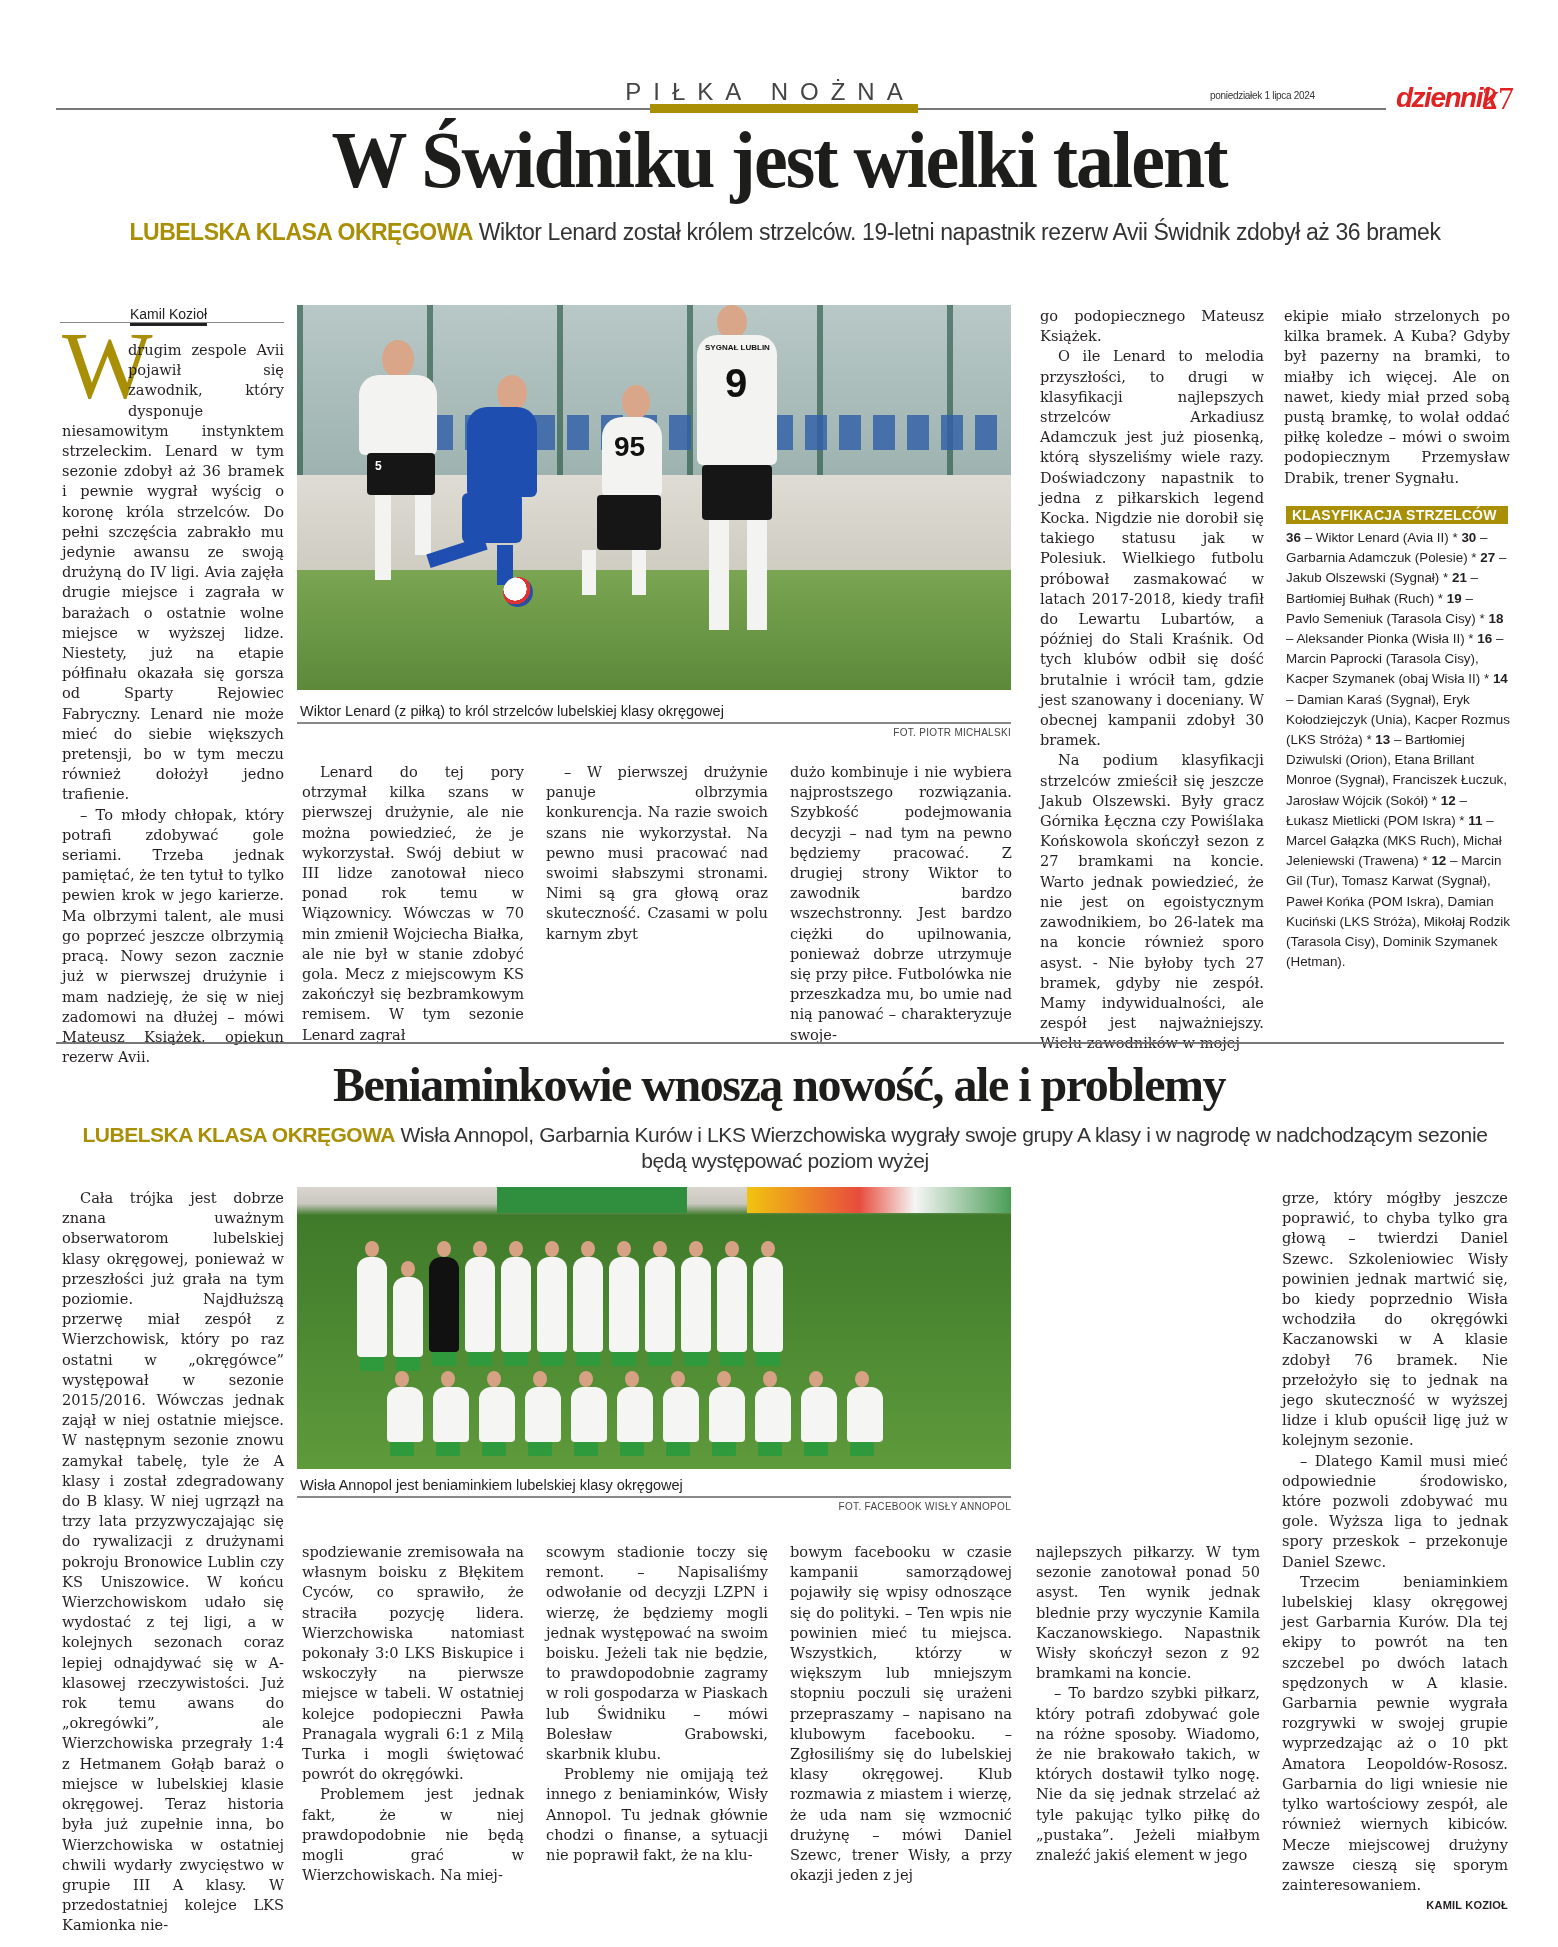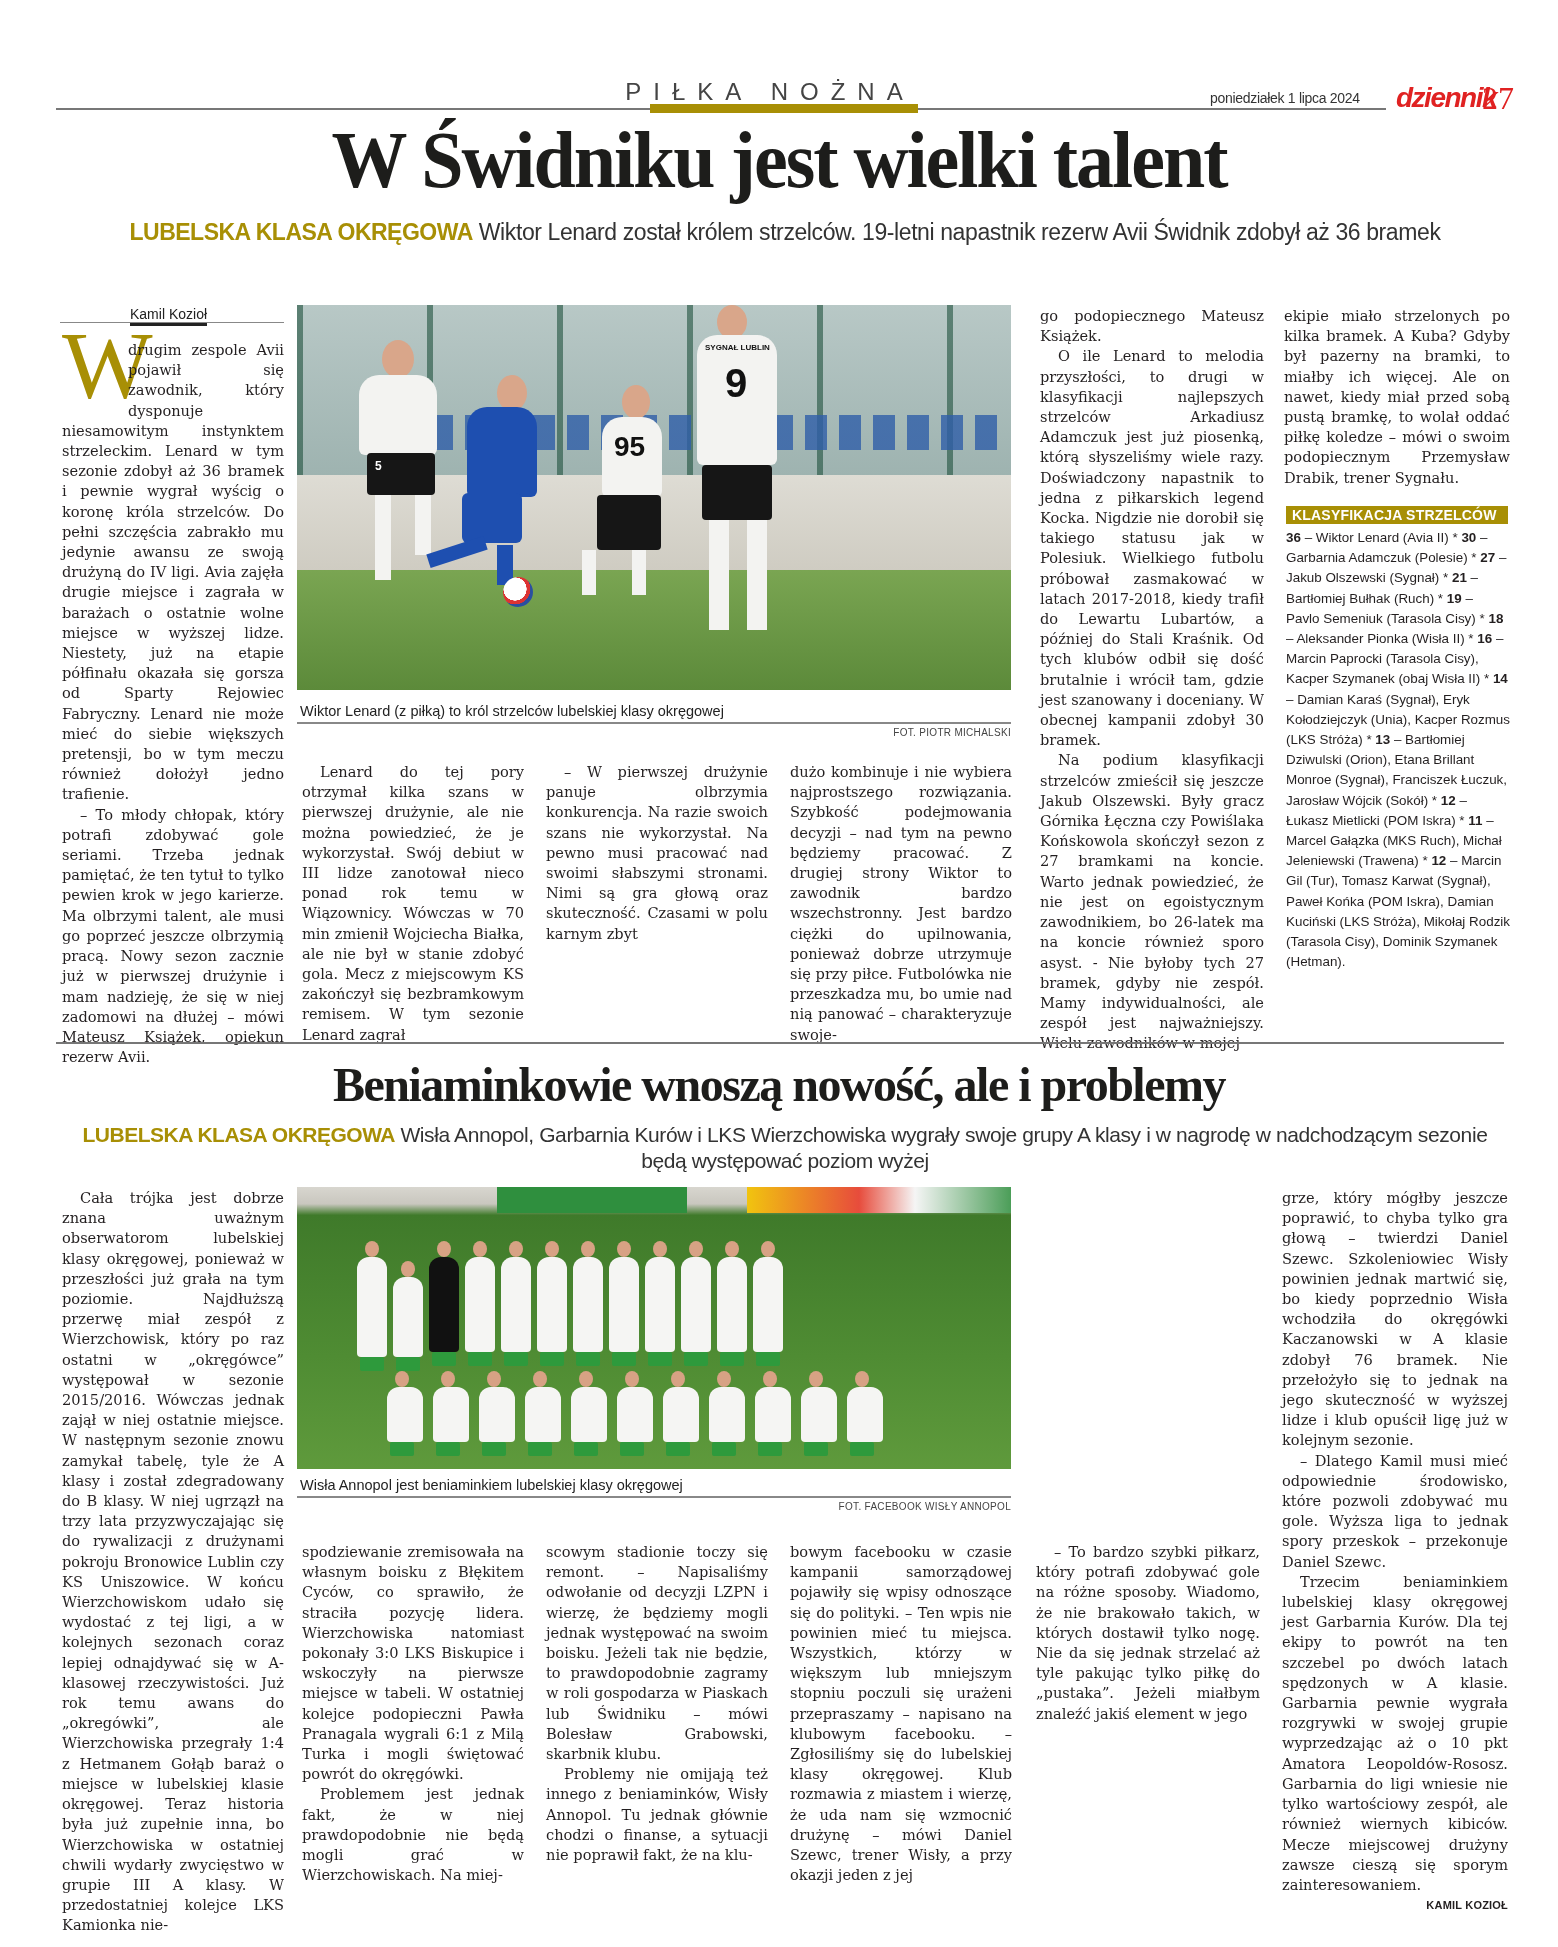--- a/index.html
+++ b/index.html
@@ -6,21 +6,21 @@
   html, body { width: 1558px; height: 1947px; background: #ffffff; overflow: hidden; }
   body { position: relative; font-family: "DejaVu Serif", serif; color: #231f20; }
 
   .abs { position: absolute; }
 
   
   .section-label { position: absolute; left: 620px; top: 78px; width: 300px; text-align: center;
     font-family: "Liberation Sans", sans-serif; font-size: 24px; letter-spacing: 12px; color: #444; font-weight: 300; }
   .section-bar { position: absolute; left: 650px; top: 104px; width: 268px; height: 9px; background: #a88f05; }
   .header-rule { position: absolute; left: 56px; top: 108px; width: 1330px; height: 2px; background: #777; }
-  .header-date { position: absolute; left: 1210px; top: 90px; font-family: "Liberation Sans", sans-serif; font-size: 14px; color: #333; letter-spacing: -0.3px; }
+  .header-date { position: absolute; left: 1210px; top: 90px; font-family: "Liberation Sans", sans-serif; font-size: 10px; color: #333; letter-spacing: -0.3px; }
   .logo { position: absolute; left: 1396px; top: 82px; font-family: "Liberation Sans", sans-serif; font-weight: 700; font-size: 28px; color: #e02222; letter-spacing: -1.5px; font-style: italic; }
   .page-num { position: absolute; left: 1482px; top: 80px; font-family: "Liberation Serif", serif; font-size: 32px; color: #e02222; }
 
   .headline { position: absolute; left: 0; width: 1558px; text-align: center; font-family: "Liberation Serif", serif; font-weight: 700; color: #1d1d1b; letter-spacing: -2px; }
   .h1 { top: 115px; font-size: 76px; line-height: 90px; transform: scaleY(1.05); }
   .h2 { top: 1055px; font-size: 48px; line-height: 60px; letter-spacing: -1.5px; }
 
   .lead { position: absolute; left: 70px; width: 1430px; text-align: center; font-family: "Liberation Sans", sans-serif; font-size: 23px; line-height: 28px; color: #333; font-weight: 300; letter-spacing: -0.4px; }
   .lead .kicker { color: #a88f05; font-weight: 700; letter-spacing: -0.5px; }
   .lead1 { top: 218px; }
@@ -231,20 +231,21 @@
   <p>Problemem jest jednak fakt, że w niej prawdopodobnie nie będą mogli grać w Wierzchowiskach. Na miej-</p>
 </div>
 <div class="col" style="left:546px; top:1542px; width:222px;">
   <p class="noindent">scowym stadionie toczy się remont. – Napisaliśmy odwołanie od decyzji LZPN i wierzę, że będziemy mogli jednak występować na swoim boisku. Jeżeli tak nie będzie, to prawdopodobnie zagramy w roli gospodarza w Piaskach lub Świdniku – mówi Bolesław Grabowski, skarbnik klubu.</p>
   <p>Problemy nie omijają też innego z beniaminków, Wisły Annopol. Tu jednak głównie chodzi o finanse, a sytuacji nie poprawił fakt, że na klu-</p>
 </div>
 <div class="col" style="left:790px; top:1542px; width:222px;">
   <p class="noindent">bowym facebooku w czasie kampanii samorządowej pojawiły się wpisy odnoszące się do polityki. – Ten wpis nie powinien mieć tu miejsca. Wszystkich, którzy w większym lub mniejszym stopniu poczuli się urażeni przepraszamy – napisano na klubowym facebooku. – Zgłosiliśmy się do lubelskiej klasy okręgowej. Klub rozmawia z miastem i wierzę, że uda nam się wzmocnić drużynę – mówi Daniel Szewc, trener Wisły, a przy okazji jeden z jej</p>
 </div>
 <div class="col" style="left:1036px; top:1542px; width:224px;">
+  <p class="noindent">najlepszych piłkarzy. W tym sezonie zanotował ponad 50 asyst. Ten wynik jednak blednie przy wyczynie Kamila Kaczanowskiego. Napastnik Wisły skończył sezon z 92 bramkami na koncie.</p>
   <p>– To bardzo szybki piłkarz, który potrafi zdobywać gole na różne sposoby. Wiadomo, że nie brakowało takich, w których dostawił tylko nogę. Nie da się jednak strzelać aż tyle pakując tylko piłkę do „pustaka”. Jeżeli miałbym znaleźć jakiś element w jego</p>
 </div>
 
 <div class="col" style="left:1282px; top:1188px; width:226px;">
   <p class="noindent">grze, który mógłby jeszcze poprawić, to chyba tylko gra głową – twierdzi Daniel Szewc. Szkoleniowiec Wisły powinien jednak martwić się, bo kiedy poprzednio Wisła wchodziła do okręgówki Kaczanowski w A klasie zdobył 76 bramek. Nie przełożyło się to jednak na jego skuteczność w wyższej lidze i klub opuścił ligę już w kolejnym sezonie.</p>
   <p>– Dlatego Kamil musi mieć odpowiednie środowisko, które pozwoli zdobywać mu gole. Wyższa liga to jednak spory przeskok – przekonuje Daniel Szewc.</p>
   <p><span>Trzecim beniaminkiem lubelskiej klasy okręgowej jest Garbarnia Kurów. Dla tej ekipy to powrót na ten szczebel po dwóch latach spędzonych w A klasie. Garbarnia pewnie wygrała rozgrywki w swojej grupie wyprzedzając aż o 10 pkt Amatora Leopoldów-Rososz. Garbarnia do ligi wniesie nie tylko wartościowy zespół, ale również wiernych kibiców. Mecze miejscowej drużyny zawsze cieszą się sporym zainteresowaniem.</span> <span class="signoff">KAMIL KOZIOŁ</span></p>
 </div>
 
 </body></html>

